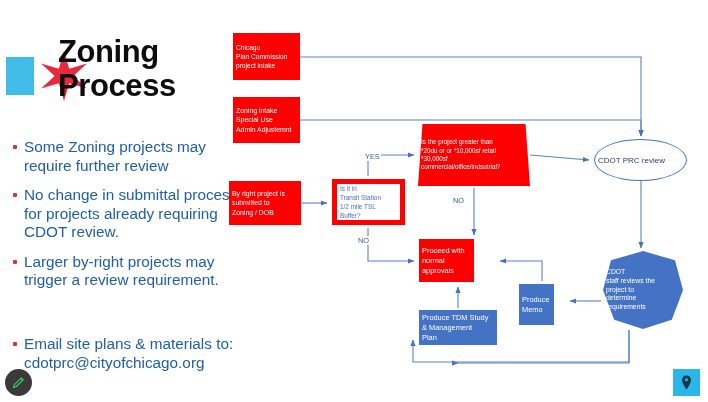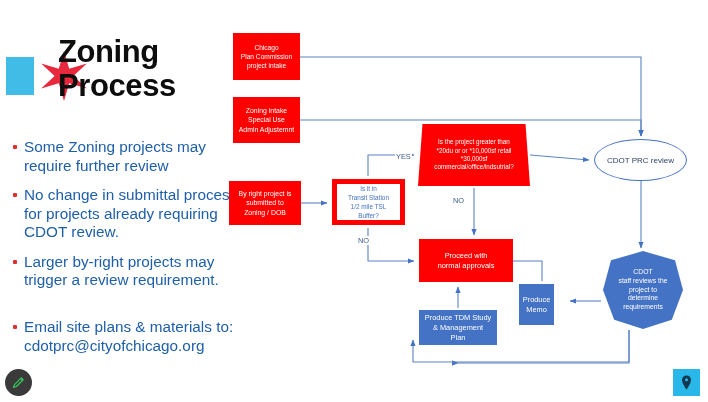--- a/index.html
+++ b/index.html
@@ -22,26 +22,26 @@
   }
 
   .bullets{position:absolute;left:10px;top:138px;width:240px;color:#1F5FA9;}
   .bullet{position:relative;padding-left:14px;margin-bottom:11px;
     font-size:15.3px;line-height:18.5px;color:#1F5FA9;}
   .bullet:before{
     content:"";position:absolute;left:3px;top:7px;width:4px;height:4px;
     background:#E03131;border-radius:1px;
   }
   .email-block{position:absolute;left:10px;top:318px;width:260px;}
-  .email-block .bullet{margin-bottom:0;}
+  .email-block .bullet{margin-bottom:0;margin-top:17px;}
 
   
   .flow{position:absolute;left:0;top:0;width:708px;height:402px;}
   .node{position:absolute;box-sizing:border-box;display:flex;
-    align-items:center;justify-content:center;text-align:center;}
+    align-items:center;justify-content:center;text-align:left;}
   .red{background:#FF0000;color:#ffffff;}
   .blue{background:#4472C4;color:#ffffff;}
   .node-txt{width:100%;padding:0 3px;}
 
   #n-cpc{left:233px;top:33px;width:67px;height:47px;font-size:6.6px;line-height:9px;}
   #n-zoning{left:233px;top:97px;width:67px;height:46px;font-size:6.9px;line-height:9.5px;}
   #n-byright{left:229px;top:181px;width:72px;height:44px;font-size:6.9px;line-height:9.5px;}
 
   
   #n-transit{left:332px;top:179px;width:73px;height:46px;
@@ -56,28 +56,28 @@
   
   #n-prc{left:594px;top:139px;width:93px;height:42px;
     border:1px solid #4472C4;border-radius:50%;background:#ffffff;
     color:#2b3f63;font-size:8px;}
 
   
   #n-staff{left:603px;top:251px;width:80px;height:78px;
     background:#4472C4;color:#ffffff;font-size:6.8px;line-height:8.8px;
     clip-path:polygon(50% 0%,90% 12%,100% 50%,86% 88%,50% 100%,14% 88%,0% 50%,10% 12%);}
 
-  #n-proceed{left:419px;top:239px;width:94px;height:43px;font-size:7.4px;line-height:10px;}
+  #n-proceed{left:419px;top:239px;width:55px;height:43px;font-size:7.4px;line-height:10px;}
   #n-memo{left:519px;top:284px;width:35px;height:41px;font-size:7.4px;line-height:10px;}
   #n-tdm{left:419px;top:310px;width:78px;height:35px;font-size:7.4px;line-height:10px;}
 
   
   .conn-label{position:absolute;font-size:7.4px;color:#3c5a8a;background:#ffffff;
     padding:0 1px;}
-  #lbl-yes{left:395px;top:152px;}
+  #lbl-yes{left:364px;top:152px;}
   #lbl-no1{left:357px;top:236px;}
   #lbl-no2{left:452px;top:196px;}
 
   svg.wires{position:absolute;left:0;top:0;width:708px;height:402px;
     pointer-events:none;}
 
   
   .pen-btn{position:absolute;left:5px;top:369px;width:27px;height:27px;border-radius:50%;
     background:#3a3a3a;display:flex;align-items:center;justify-content:center;}
   .badge{position:absolute;left:673px;top:369px;width:27px;height:27px;

